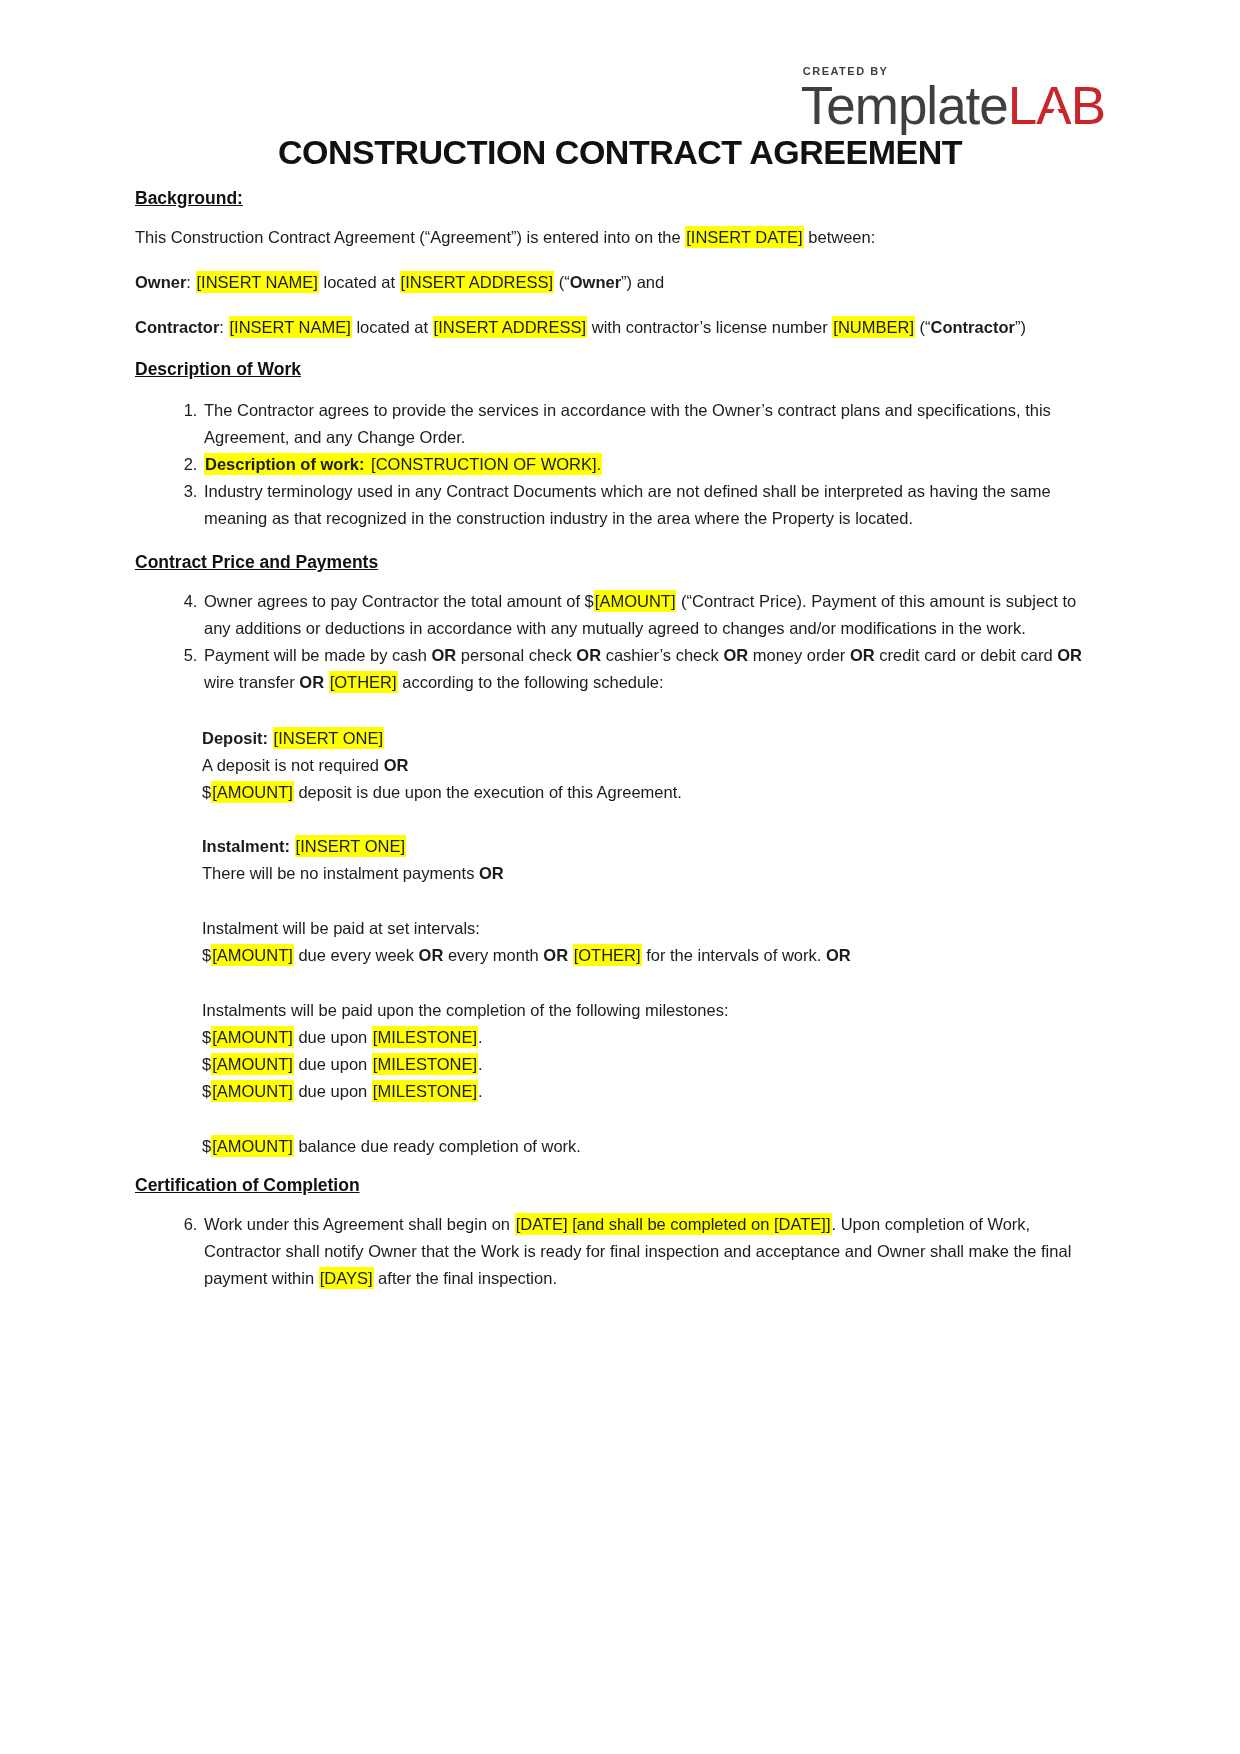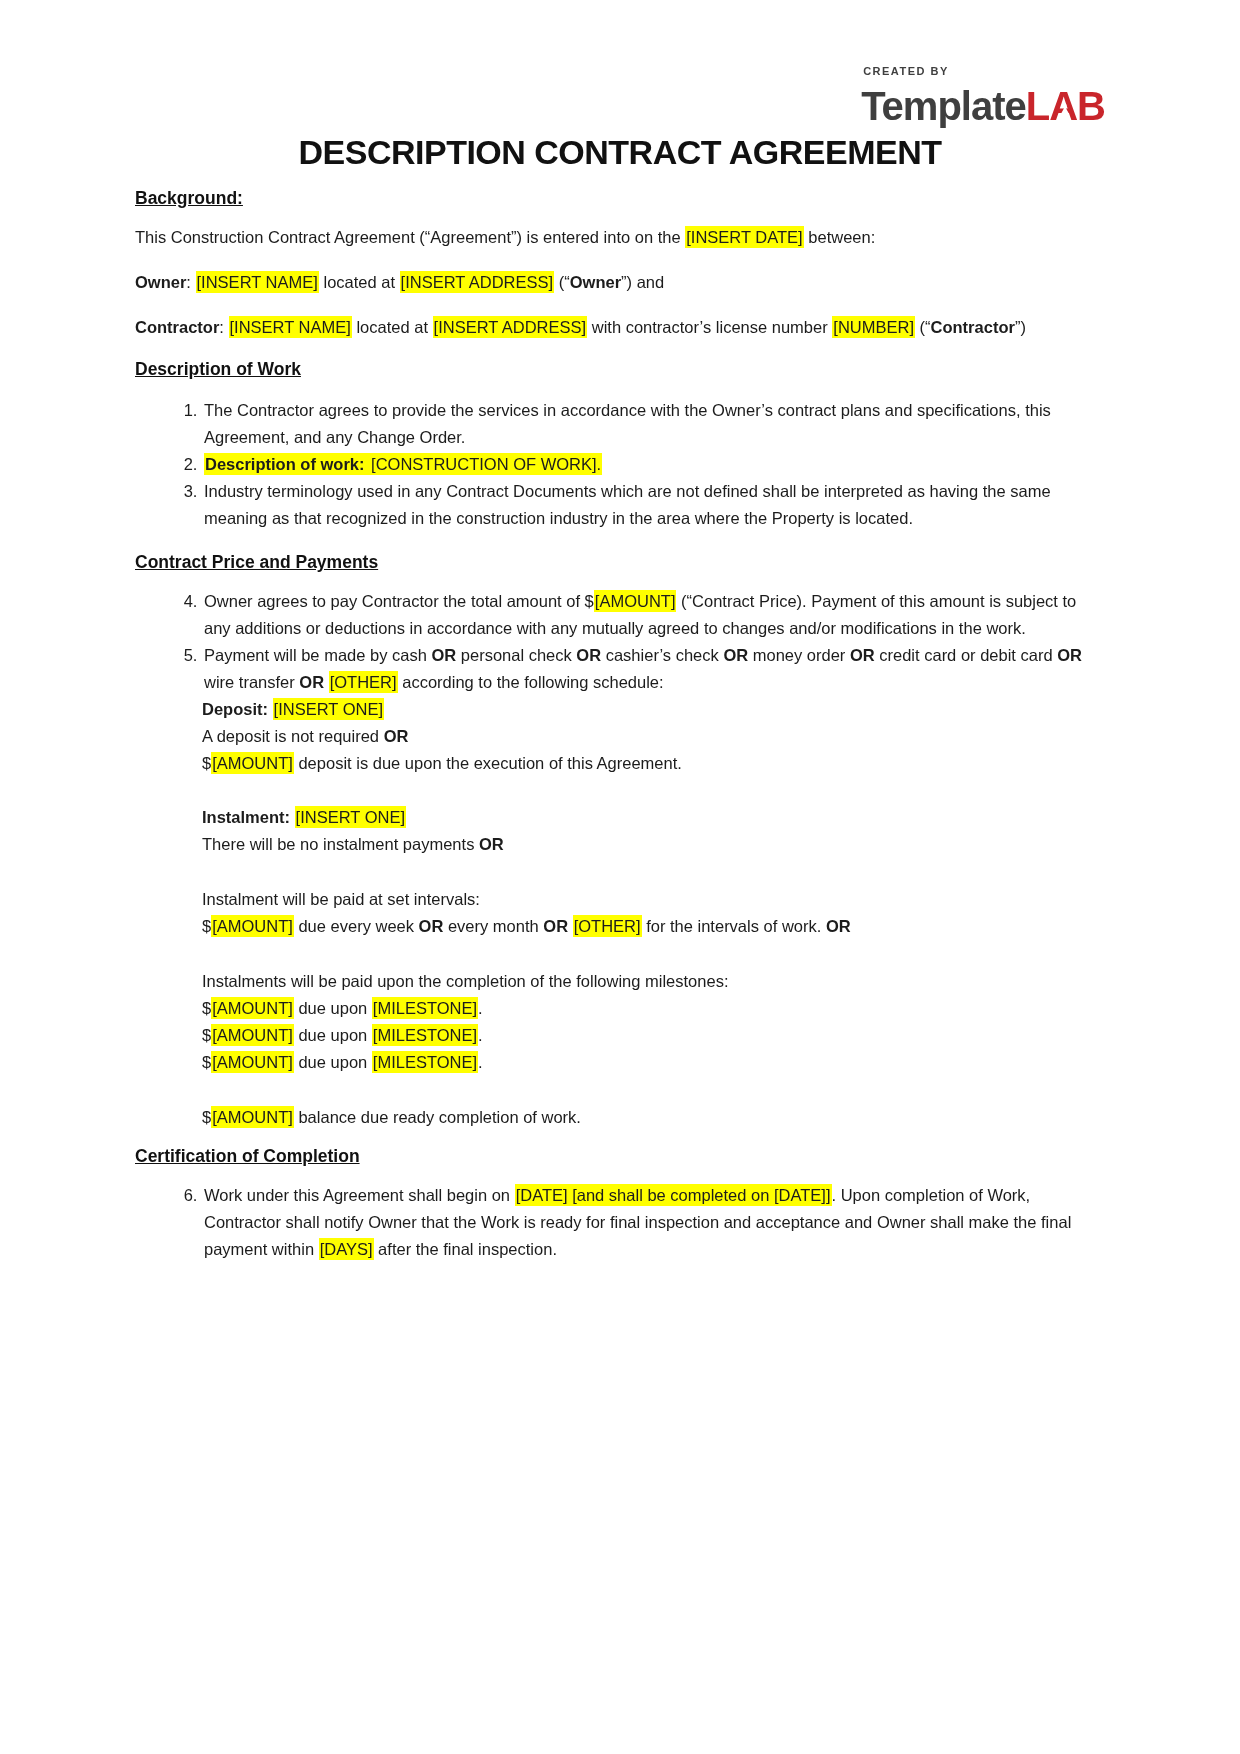--- a/index.html
+++ b/index.html
@@ -25,22 +25,22 @@
   }
   .created-by {
     font-size: 11px;
     font-weight: bold;
     letter-spacing: 1.5px;
     color: var(--brand-gray, #3f3f3f);
     margin-bottom: 1px;
     padding-left: 2px;
   }
   .brand {
-    font-size: 40px;
-    font-weight: bold;
+    font-size: 53px;
+    font-weight: normal;
     letter-spacing: -1px;
     line-height: 40px;
     white-space: nowrap;
   }
   .brand-template { color: var(--brand-gray, #3f3f3f); }
   .brand-lab { color: var(--brand-red, #c9252b); position: relative; display: inline-block; }
   .brand-lab .flask {
     position: absolute;
     left: 50%;
     top: 60%;
@@ -74,21 +74,21 @@
   .para-intro { margin-top: 14px; }
   .num-list {
     margin-top: 16px;
     padding-left: 67px;
     list-style-type: decimal;
   }
   .num-list-price { margin-top: 14px; }
   .num-list-cert { margin-top: 14px; }
   .num-list li { padding-left: 2px; }
   .indent-block { margin-left: 67px; }
-  .blk-deposit { }
+  .blk-deposit { margin-top: 29px; }
   .blk-instalments { margin-top: 27px; }
   .blk-intervals { margin-top: 28px; }
   .blk-milestones { margin-top: 28px; }
   .blk-balance { margin-top: 28px; }
   .b { font-weight: bold; }
   .hl {
     background: var(--highlight, #ffff00);
     padding: 2px 1px;
   }
   
@@ -105,21 +105,21 @@
 
 <div class="page">
 
   <div class="logo">
     <div class="created-by">CREATED BY</div>
     <div class="brand"><span class="brand-template">Template</span><span class="brand-lab"><span>LAB</span><svg class="flask" viewBox="0 0 24 24" aria-hidden="true">
             <path d="M9.5 2.5h5v2.2l-1 .8v3.2l4.6 8.4c.7 1.3-.2 2.9-1.7 2.9H7.6c-1.5 0-2.4-1.6-1.7-2.9l4.6-8.4V5.5l-1-.8z" fill="#ffffff"></path>
           </svg></span></div>
   </div>
 
-  <h1 class="title">DESCRIPTION CONTRACT AGREEMENT</h1>
+  <h1 class="title">CONSTRUCTION CONTRACT AGREEMENT</h1>
 
   <h2 class="section-heading h-background">Background:</h2>
 
   <p class="para para-intro"><span>This Construction Contract Agreement (“Agreement”) is entered into on the </span><span class="hl">[INSERT DATE]</span><span> between:</span></p>
 
   <p class="para"><span class="b">Owner</span><span>: </span><span class="hl">[INSERT NAME]</span><span> located at </span><span class="hl">[INSERT ADDRESS]</span><span> (“</span><span class="b">Owner</span><span>”) and</span></p>
 
   <p class="para"><span class="b">Contractor</span><span>: </span><span class="hl">[INSERT NAME]</span><span> located at </span><span class="hl">[INSERT ADDRESS]</span><span> with contractor’s license number </span><span class="hl">[NUMBER]</span><span> (“</span><span class="b">Contractor</span><span>”)</span></p>
 
   <h2 class="section-heading h-description">Description of Work</h2>

